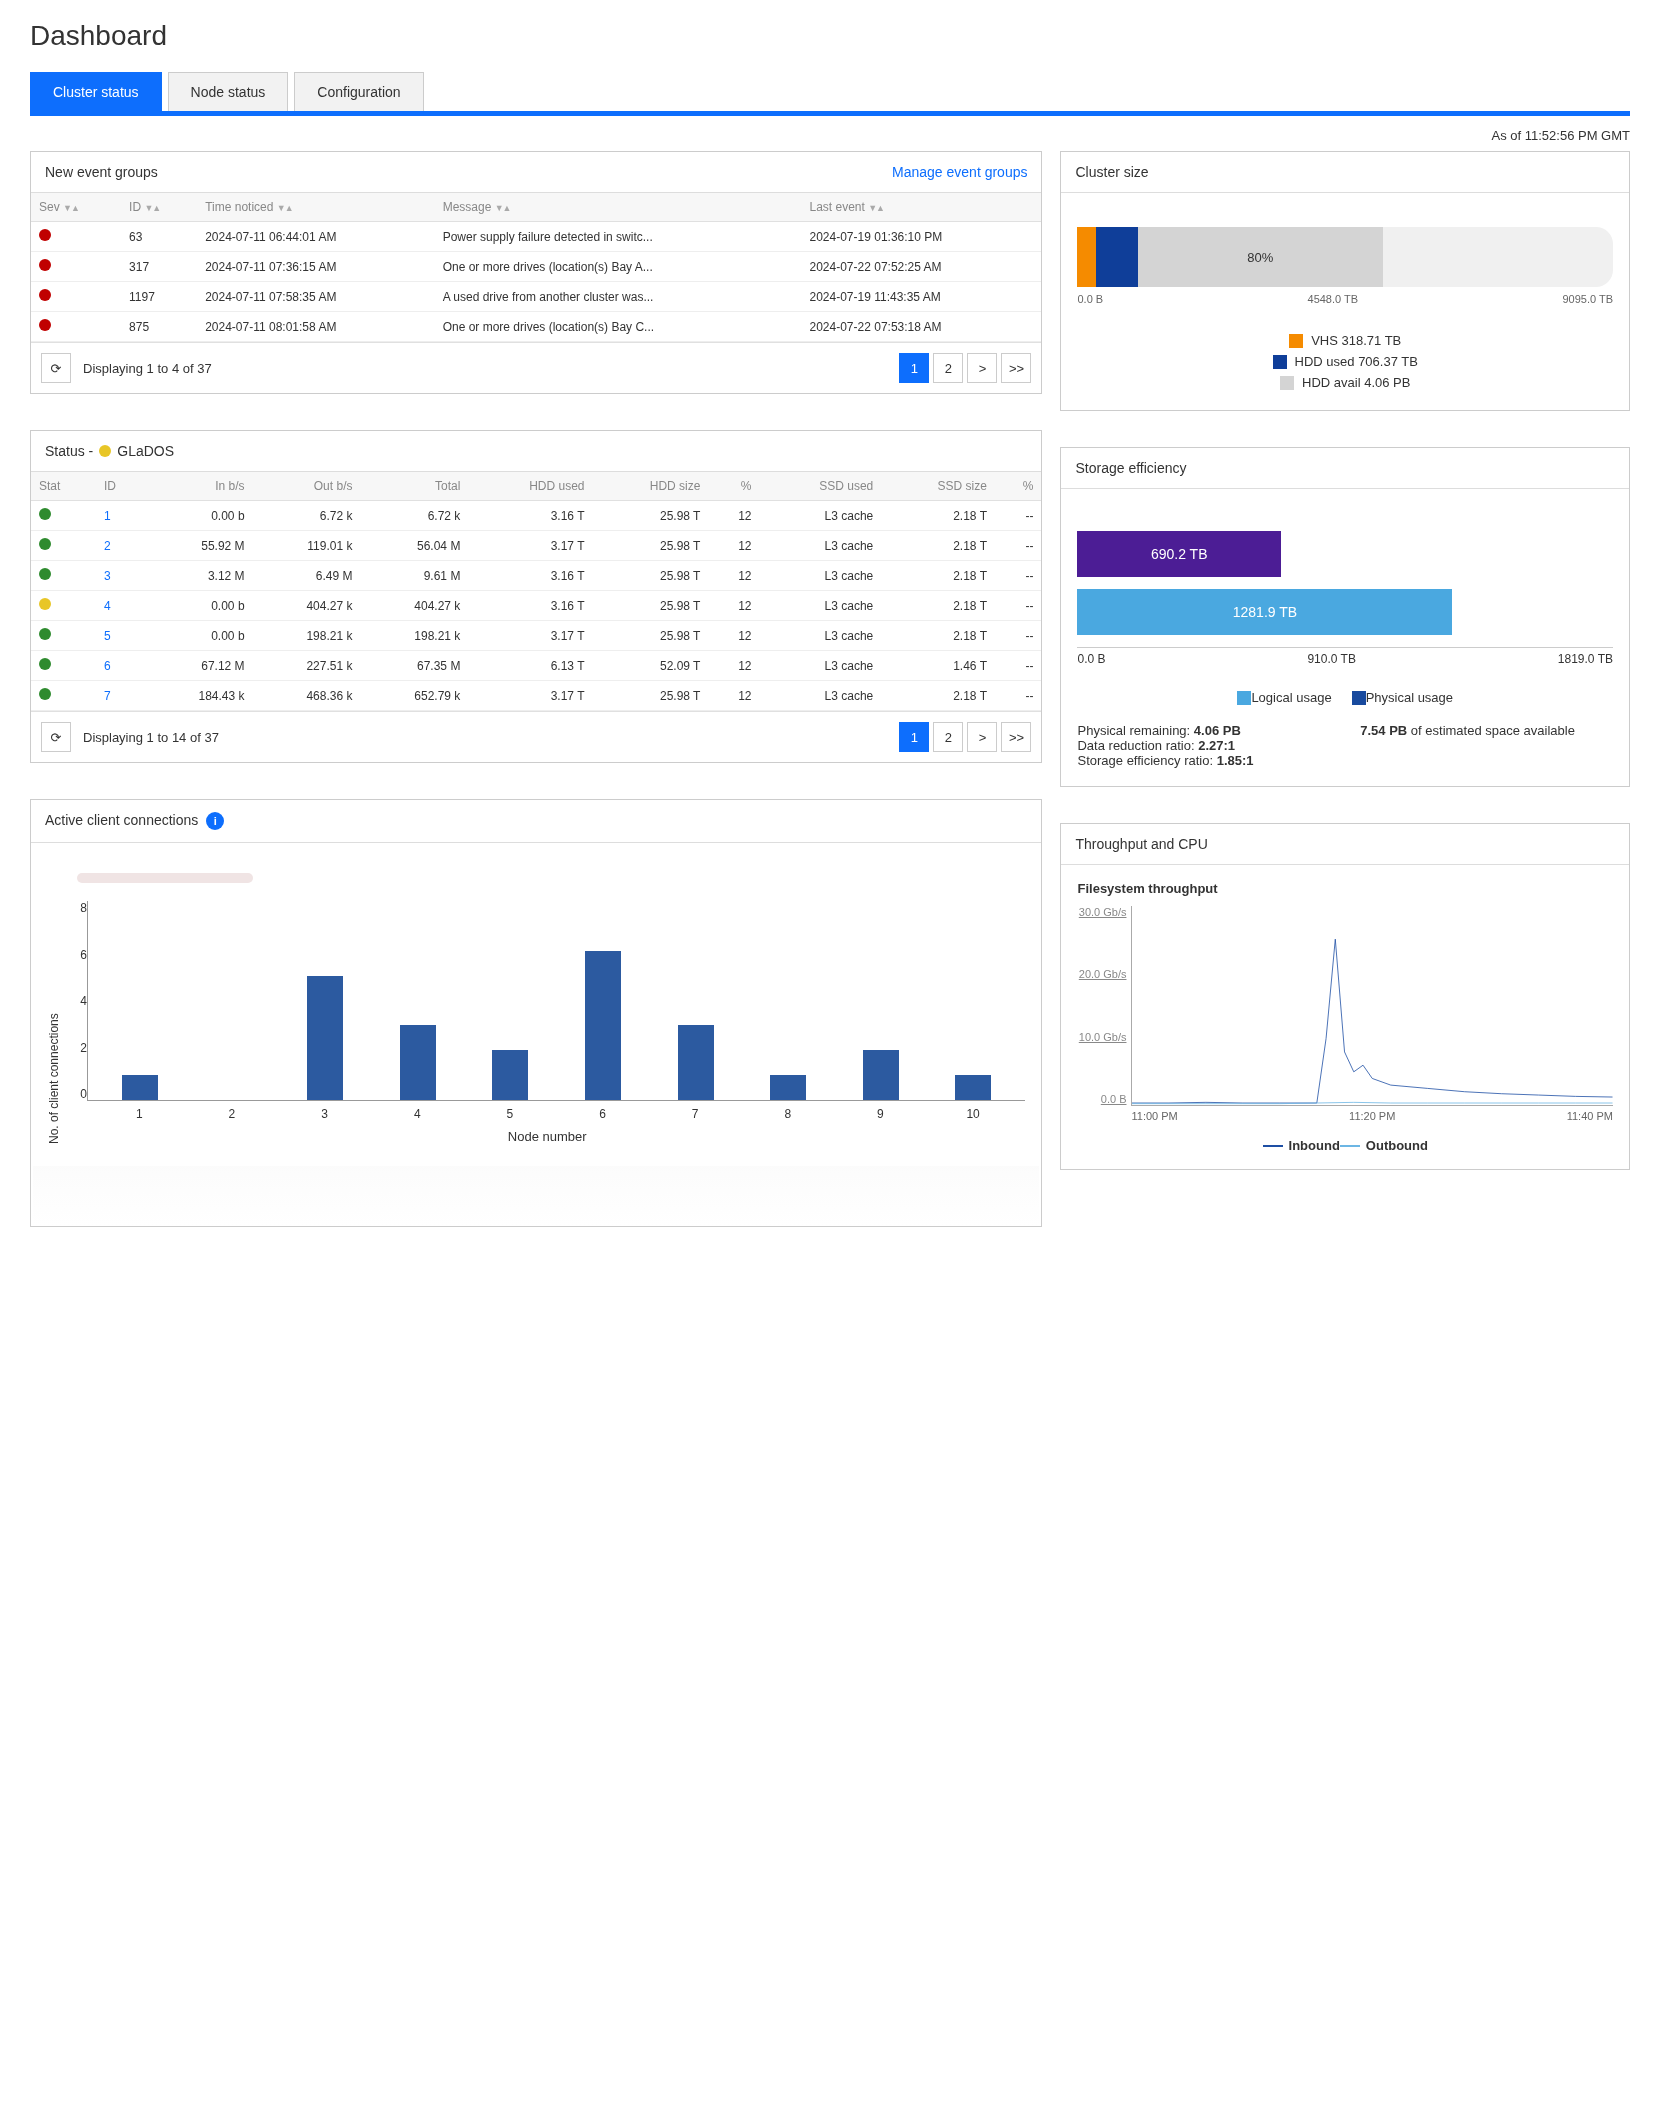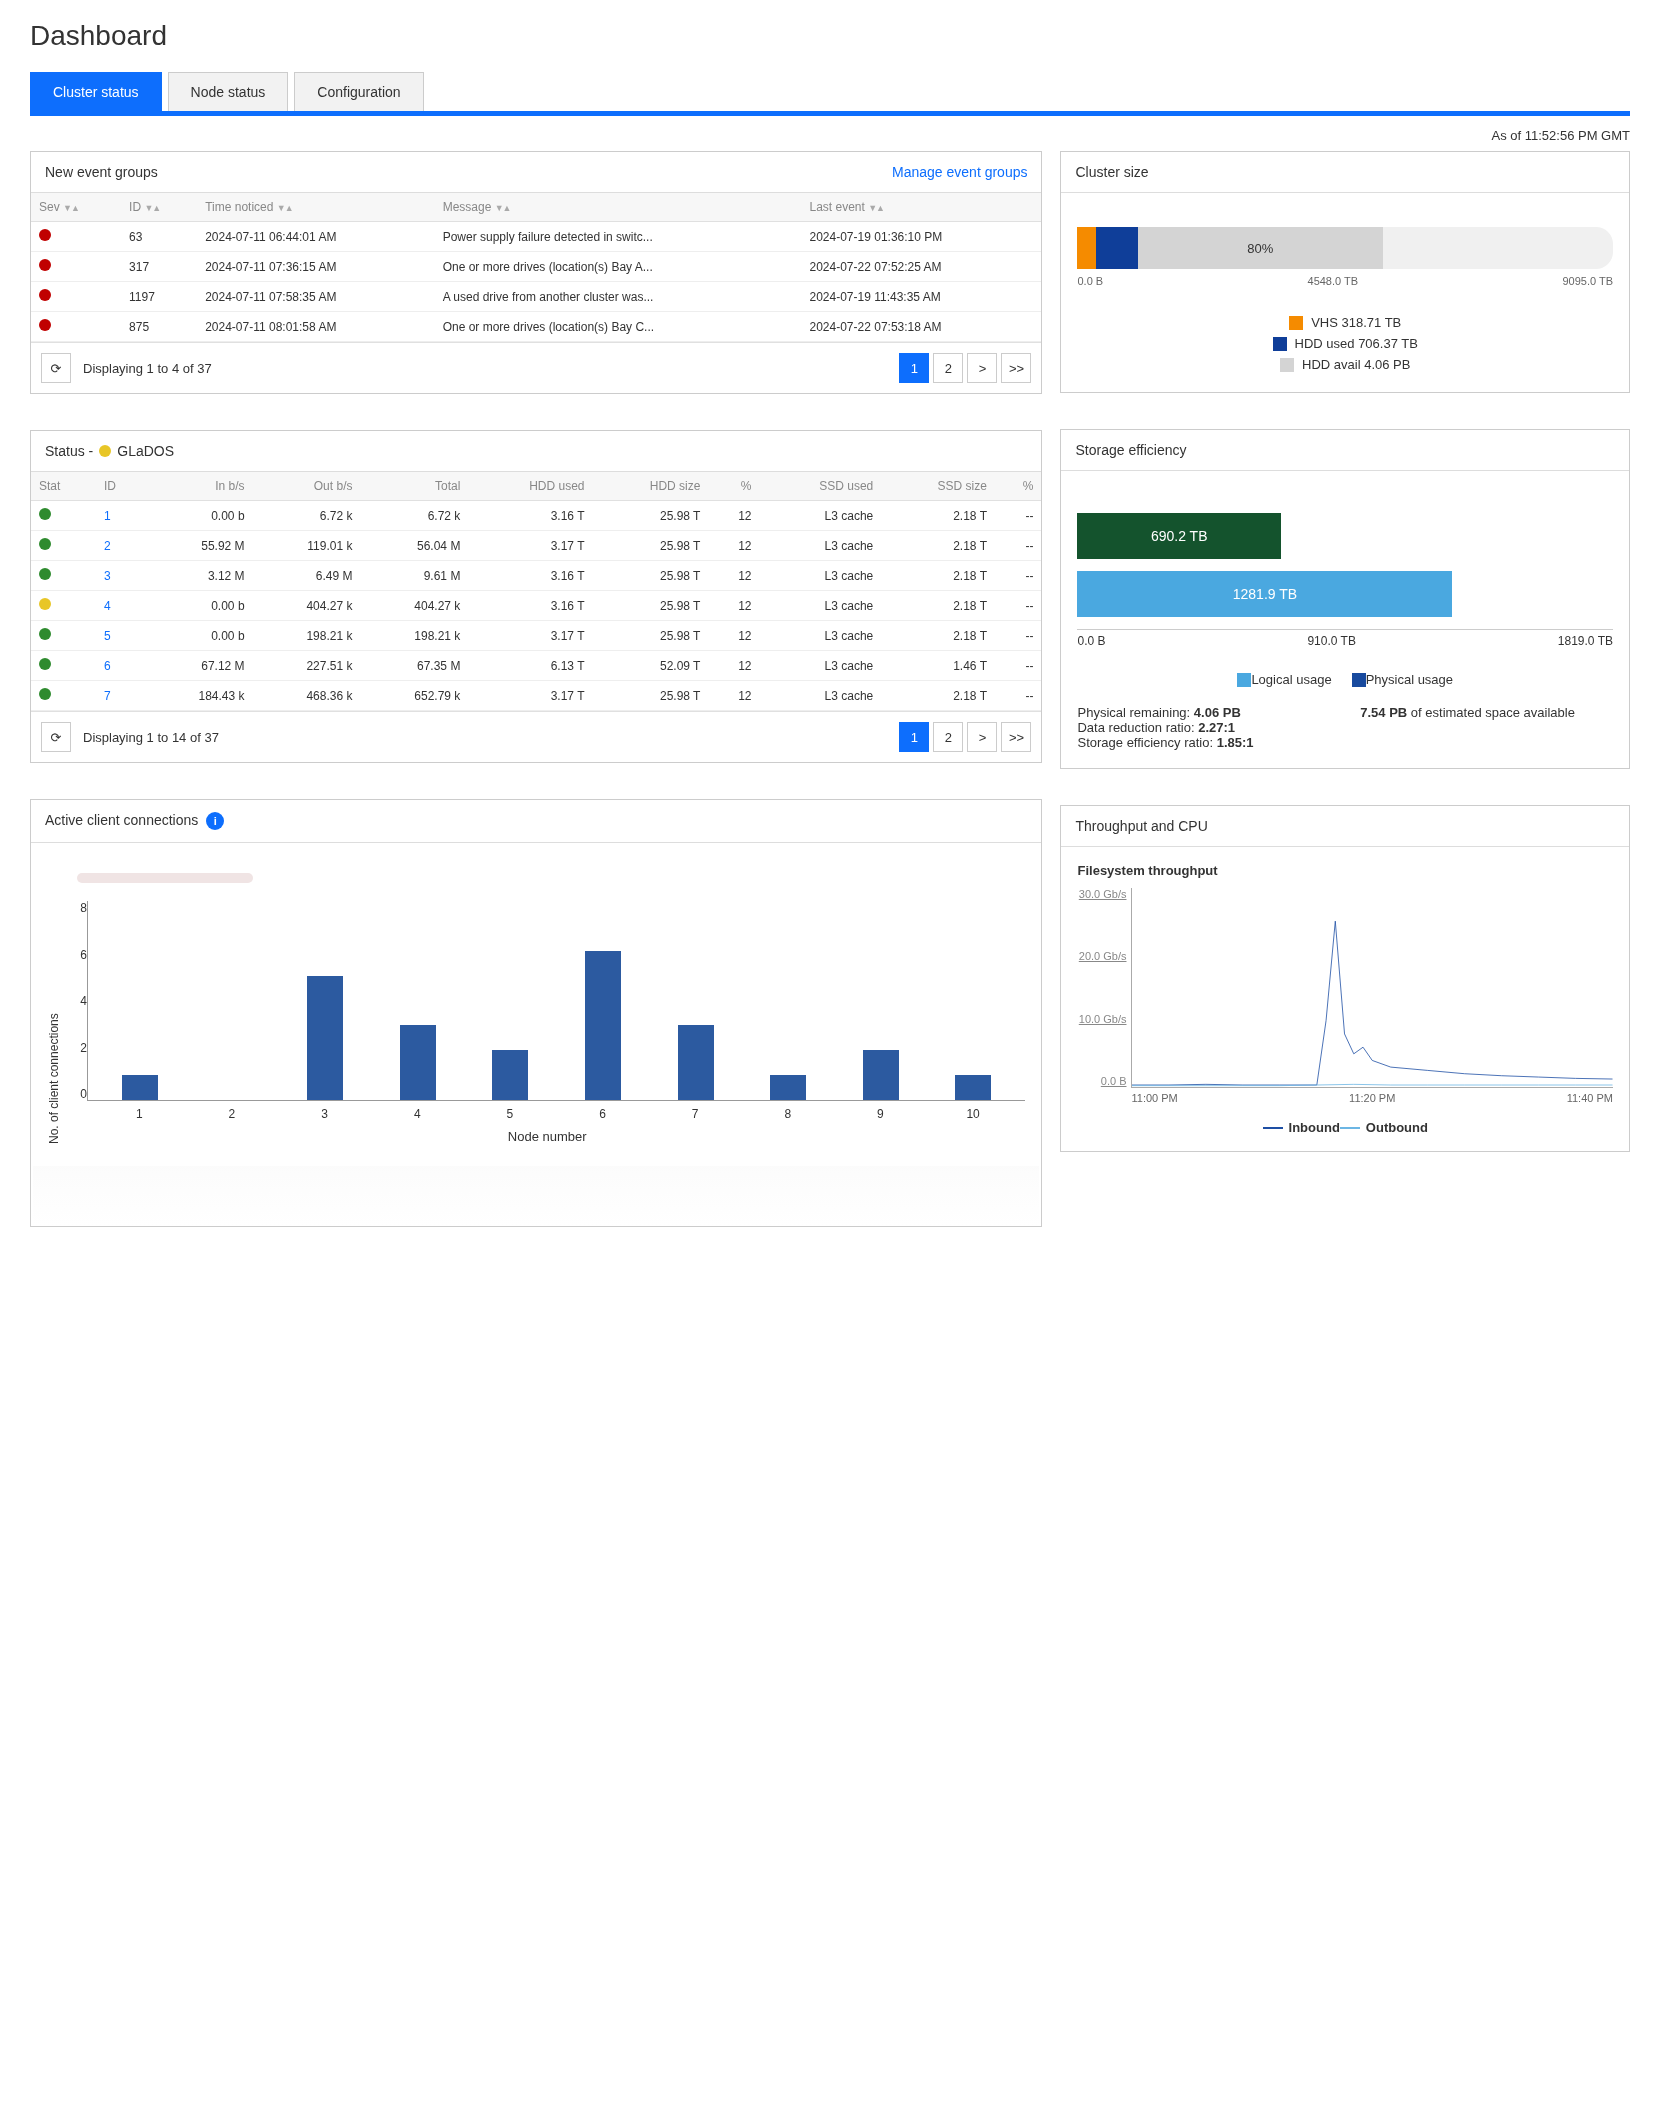--- a/index.html
+++ b/index.html
@@ -34,21 +34,21 @@
 .footer-left { display:flex; align-items:center; gap:12px; color:#333; font-size:13px; }
 .pagination { display: flex; gap: 4px; }
 .pg-btn { min-width: 30px; height: 30px; border:1px solid #ccc; display:flex; align-items:center; justify-content:center; font-size:13px; cursor:pointer; background:#fff; }
 .pg-btn.active { background:#0d6efd; color:#fff; border-color:#0d6efd; }
 .id-link { color:#0d6efd; }
 .status-title { display:flex; align-items:center; gap:6px; }
 .info-icon { display:inline-flex; width:18px; height:18px; border-radius:50%; background:#0d6efd; color:#fff; font-weight:bold; align-items:center; justify-content:center; font-size:11px; margin-left:4px; }
 
 
 .cluster-bar-area { padding: 34px 16px 12px 16px; }
-.cluster-bar { position: relative; height: 42px; display:flex; background:#f0f0f0;border-radius:17px; }
+.cluster-bar { position: relative; height: 60px; display:flex; background:#f0f0f0;border-radius:17px; }
 .cbar-seg { height:100%; }
 .cbar-seg.vhs { background:#f58b00; }
 .cbar-seg.used { background:#0f3e99; }
 .cbar-seg.avail { background:#d4d4d4; display:flex; align-items:center; justify-content:center; color:#333; font-size:13px; }
 .cbar-ticks { display:flex; justify-content:space-between; font-size:11px; color:#666; margin-top:6px; }
 .legend { padding: 10px 0 14px 0; }
 .legend-item { display:flex; align-items:center; gap:8px; font-size:13px; margin:6px 0; justify-content:center; }
 .legend-sw { width:14px; height:14px; }
 .sw-orange { background:#f58b00; }
 .sw-blue { background:#0f3e99; }
@@ -395,21 +395,21 @@
           </div>
         </div>
     </div>
 
     <div class="panel">
       <div class="panel-header">
           <span>Storage efficiency</span>
         </div>
       <div class="eff-chart">
         <div class="eff-row">
-            <div class="eff-bar" style="width:38%;background:#14532d">690.2 TB</div>
+            <div class="eff-bar" style="width:38%;background:#4c1d95">690.2 TB</div>
           </div>
         <div class="eff-row">
             <div class="eff-bar" style="width:70%;background:#4aa8e0">1281.9 TB</div>
           </div>
         <div class="eff-axis">
           <span>0.0 B</span>
           <span>910.0 TB</span>
           <span>1819.0 TB</span>
         </div>
       </div>

